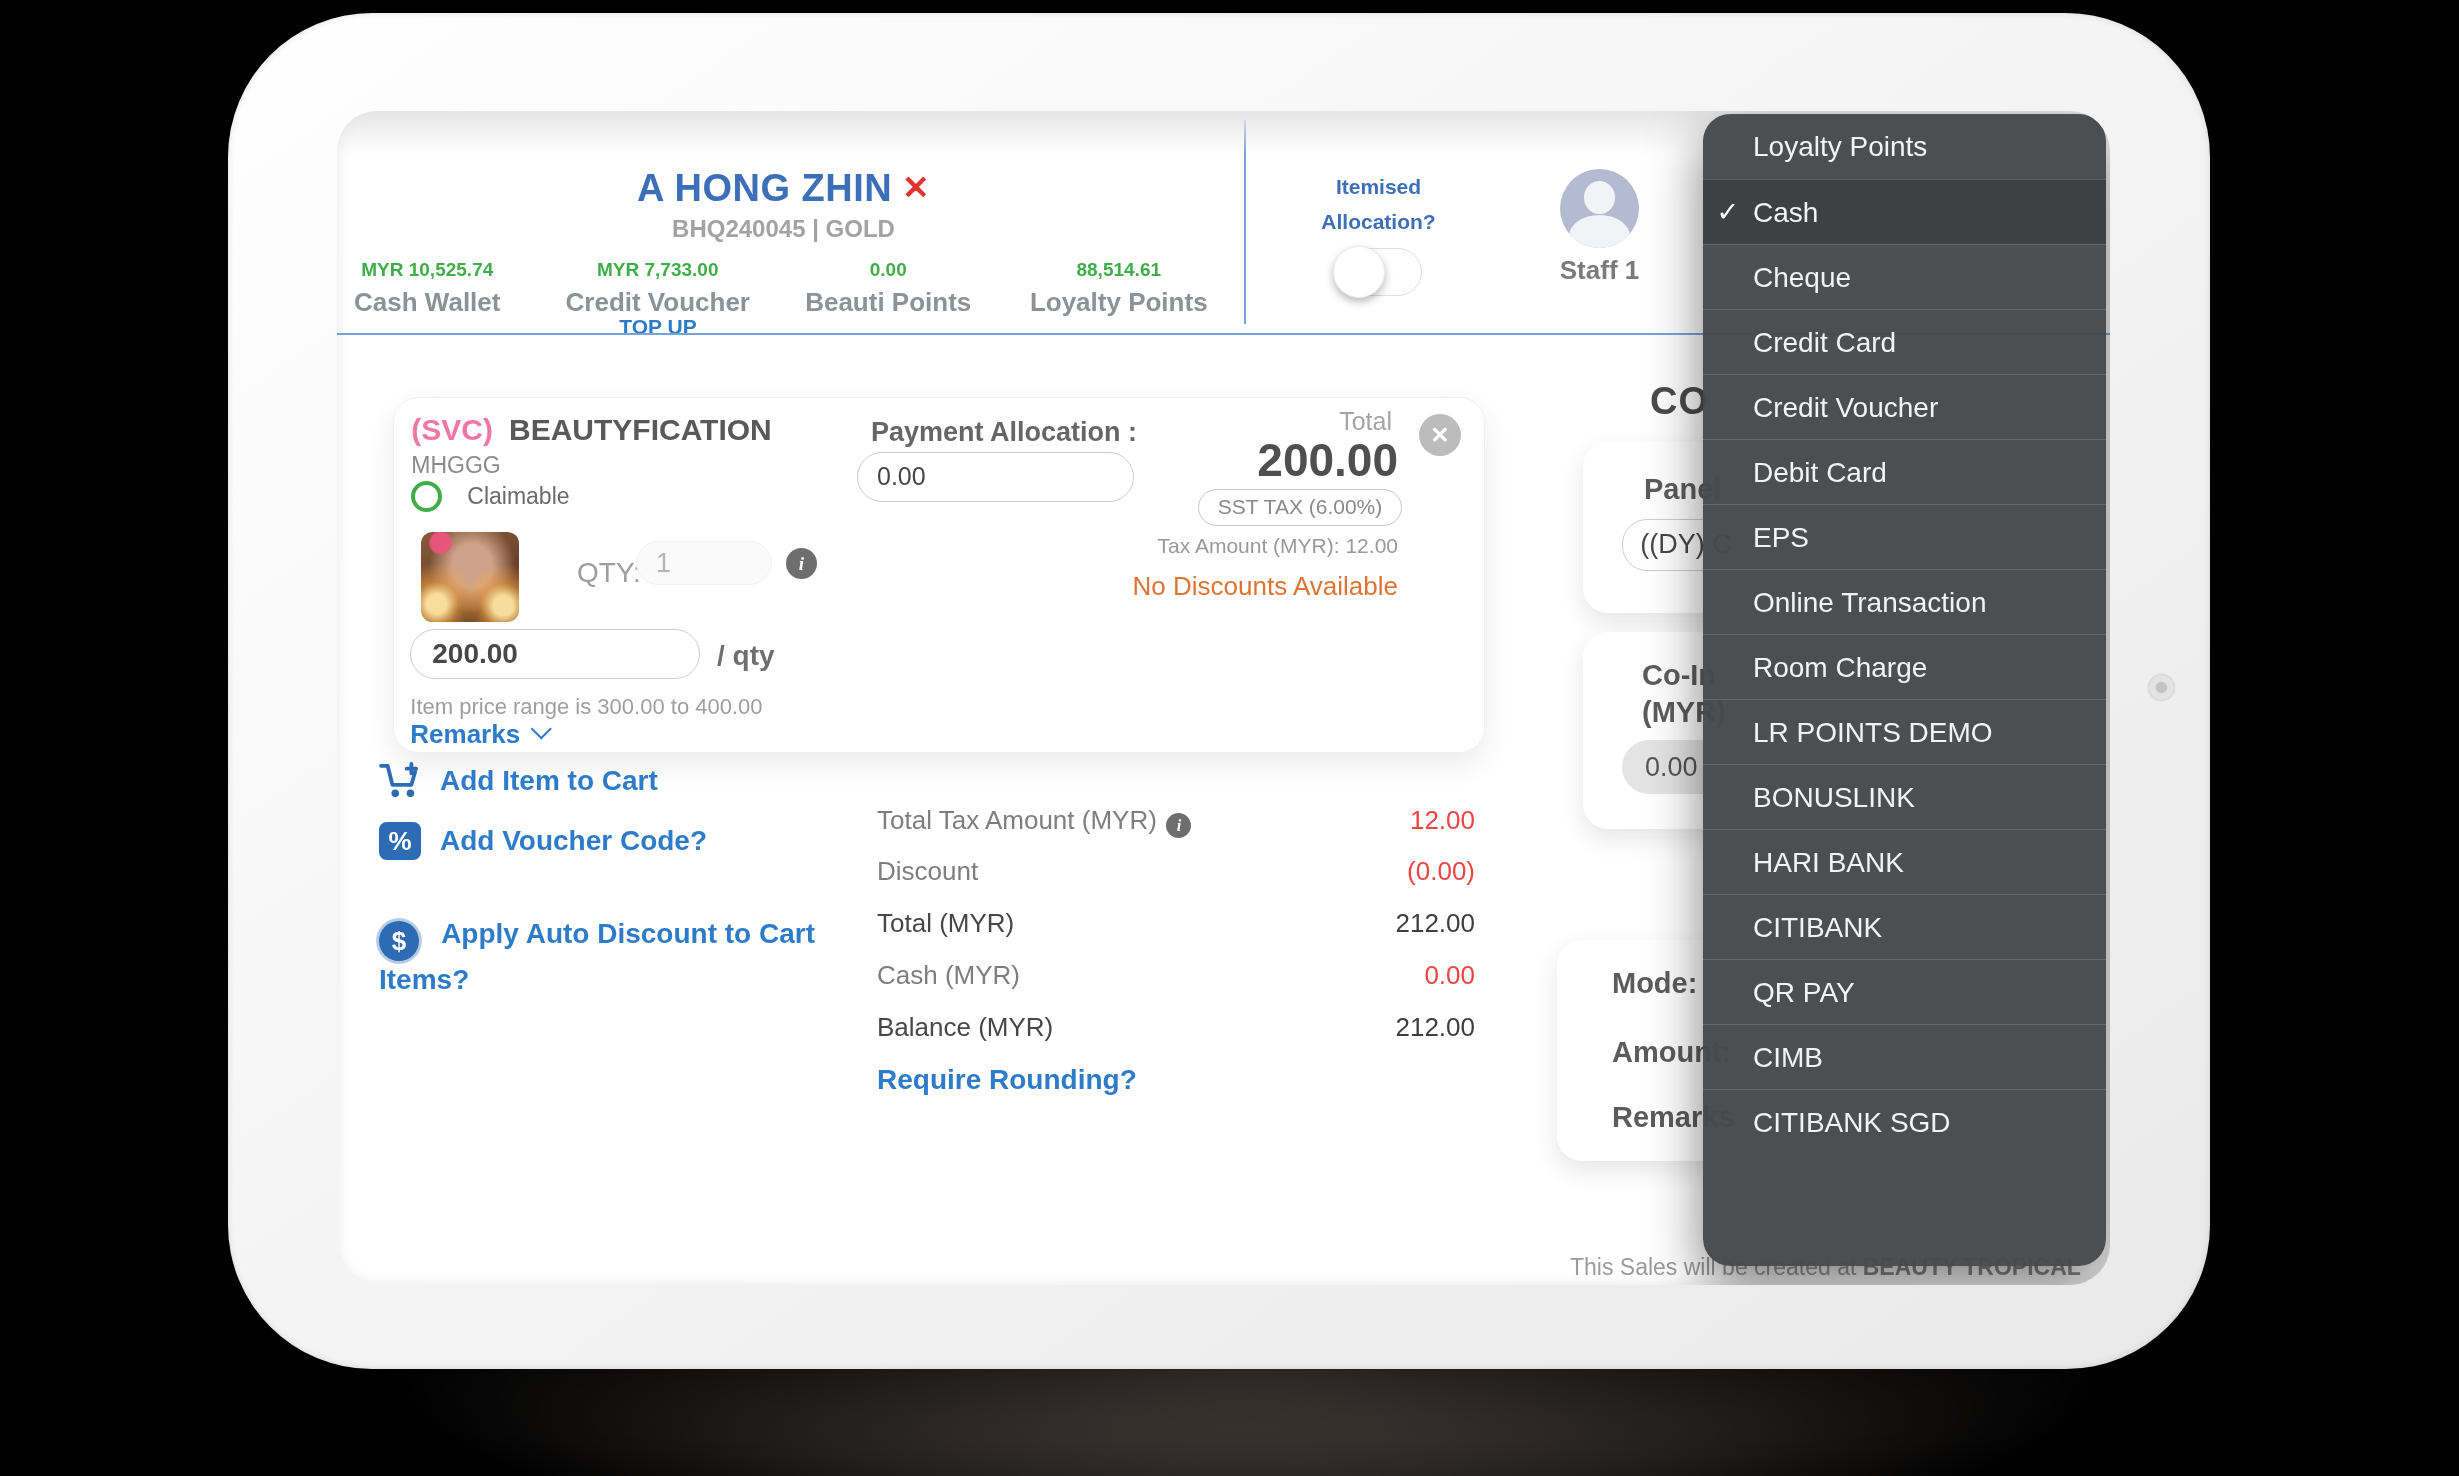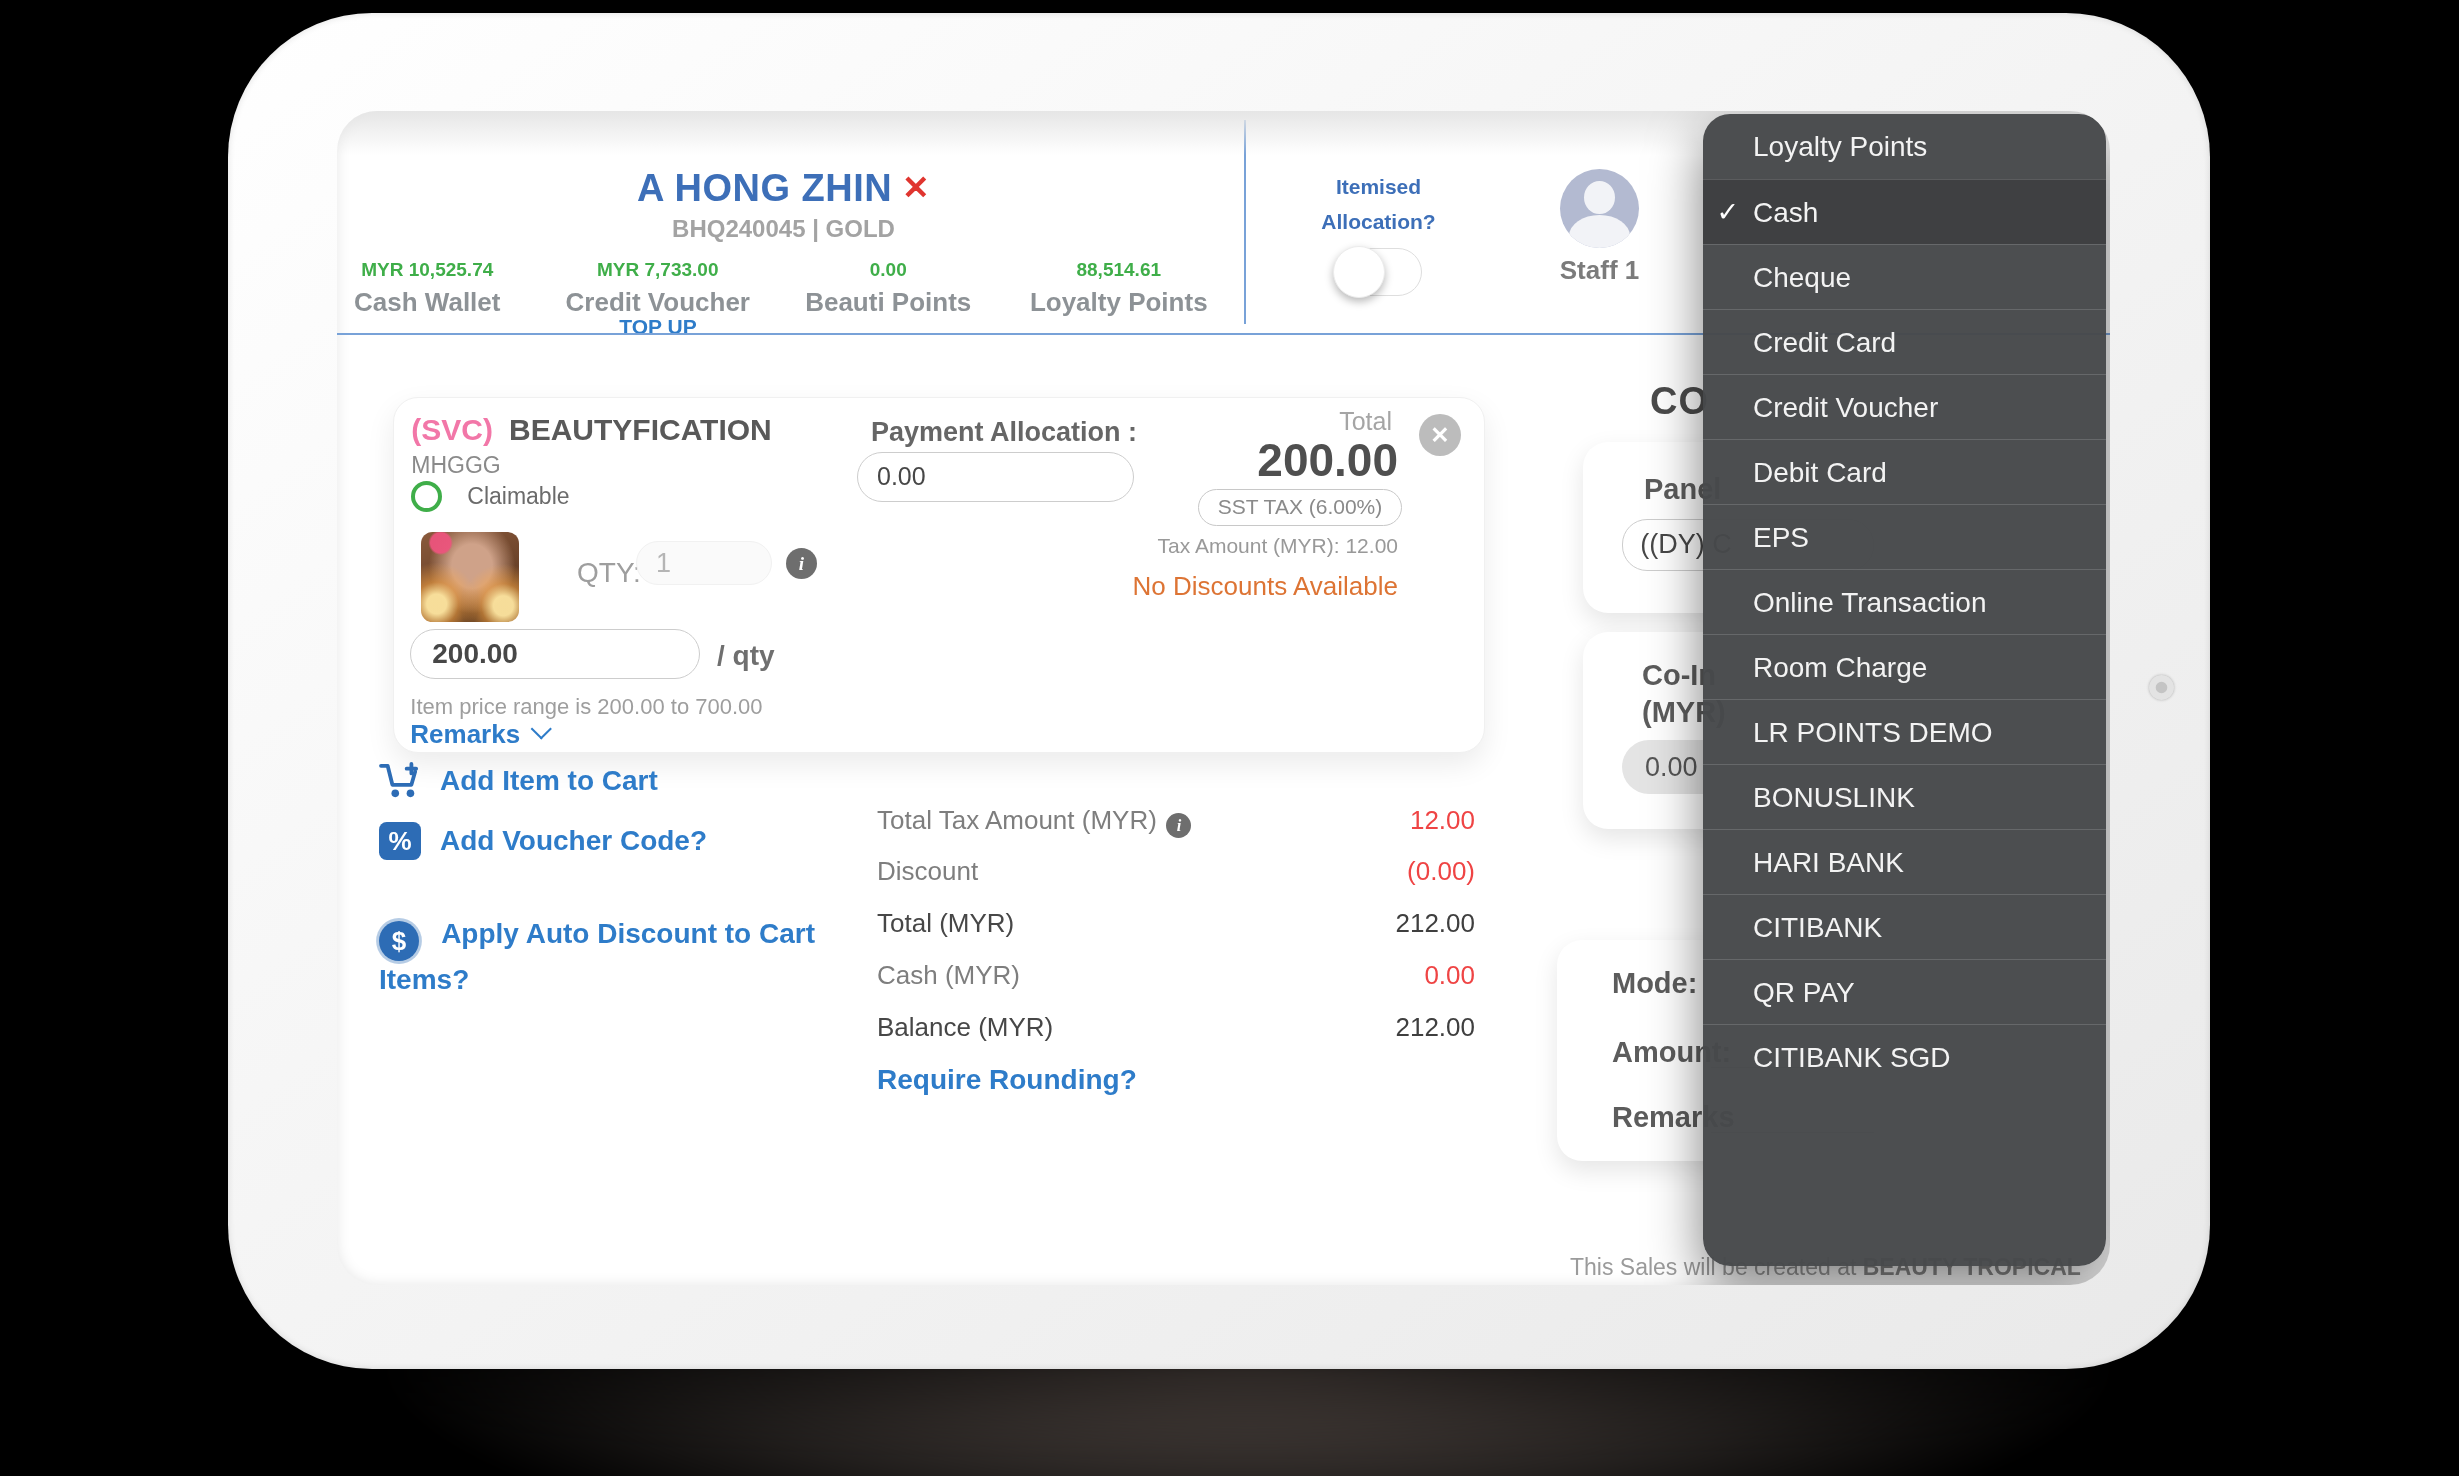--- a/index.html
+++ b/index.html
@@ -200,21 +200,21 @@
         <div class="total-lbl">Total</div>
         <div class="total-val">200.00</div>
         <div class="close-btn">✕</div>
 
         <div class="sst-pill">SST TAX (6.00%)</div>
         <div class="tax-amt">Tax Amount (MYR): 12.00</div>
         <div class="no-disc">No Discounts Available</div>
 
         <input class="pill-input price-input" readonly="" value="200.00" style="">
         <div class="per-qty">/ qty</div>
-        <div class="range-txt">Item price range is 200.00 to 700.00</div>
+        <div class="range-txt">Item price range is 300.00 to 400.00</div>
         <div class="remarks-link">
           <span>Remarks</span><span class="chev"></span>
         </div>
       </div>
 
       <div class="action-row a1">
         <svg class="cart-svg" width="42" height="38" viewBox="0 0 44 40">
           <path d="M2 4 h7 l5 20 h20 l4 -14" fill="none" stroke="#2d6cb5" stroke-width="4" stroke-linejoin="round" stroke-linecap="round"></path>
           <circle cx="17" cy="33" r="4" fill="#2d6cb5"></circle>
             <circle cx="33" cy="33" r="4" fill="#2d6cb5"></circle>
@@ -291,19 +291,20 @@
         <div class="mi">Credit Voucher</div>
         <div class="mi">Debit Card</div>
         <div class="mi">EPS</div>
         <div class="mi">Online Transaction</div>
         <div class="mi">Room Charge</div>
         <div class="mi">LR POINTS DEMO</div>
         <div class="mi">BONUSLINK</div>
         <div class="mi">HARI BANK</div>
         <div class="mi">CITIBANK</div>
         <div class="mi">QR PAY</div>
+        <div class="mi">CIMB</div>
         <div class="mi">CITIBANK SGD</div>
       </div>
 
     </div>
   </div>
 </div>
 
 
 </body></html>

